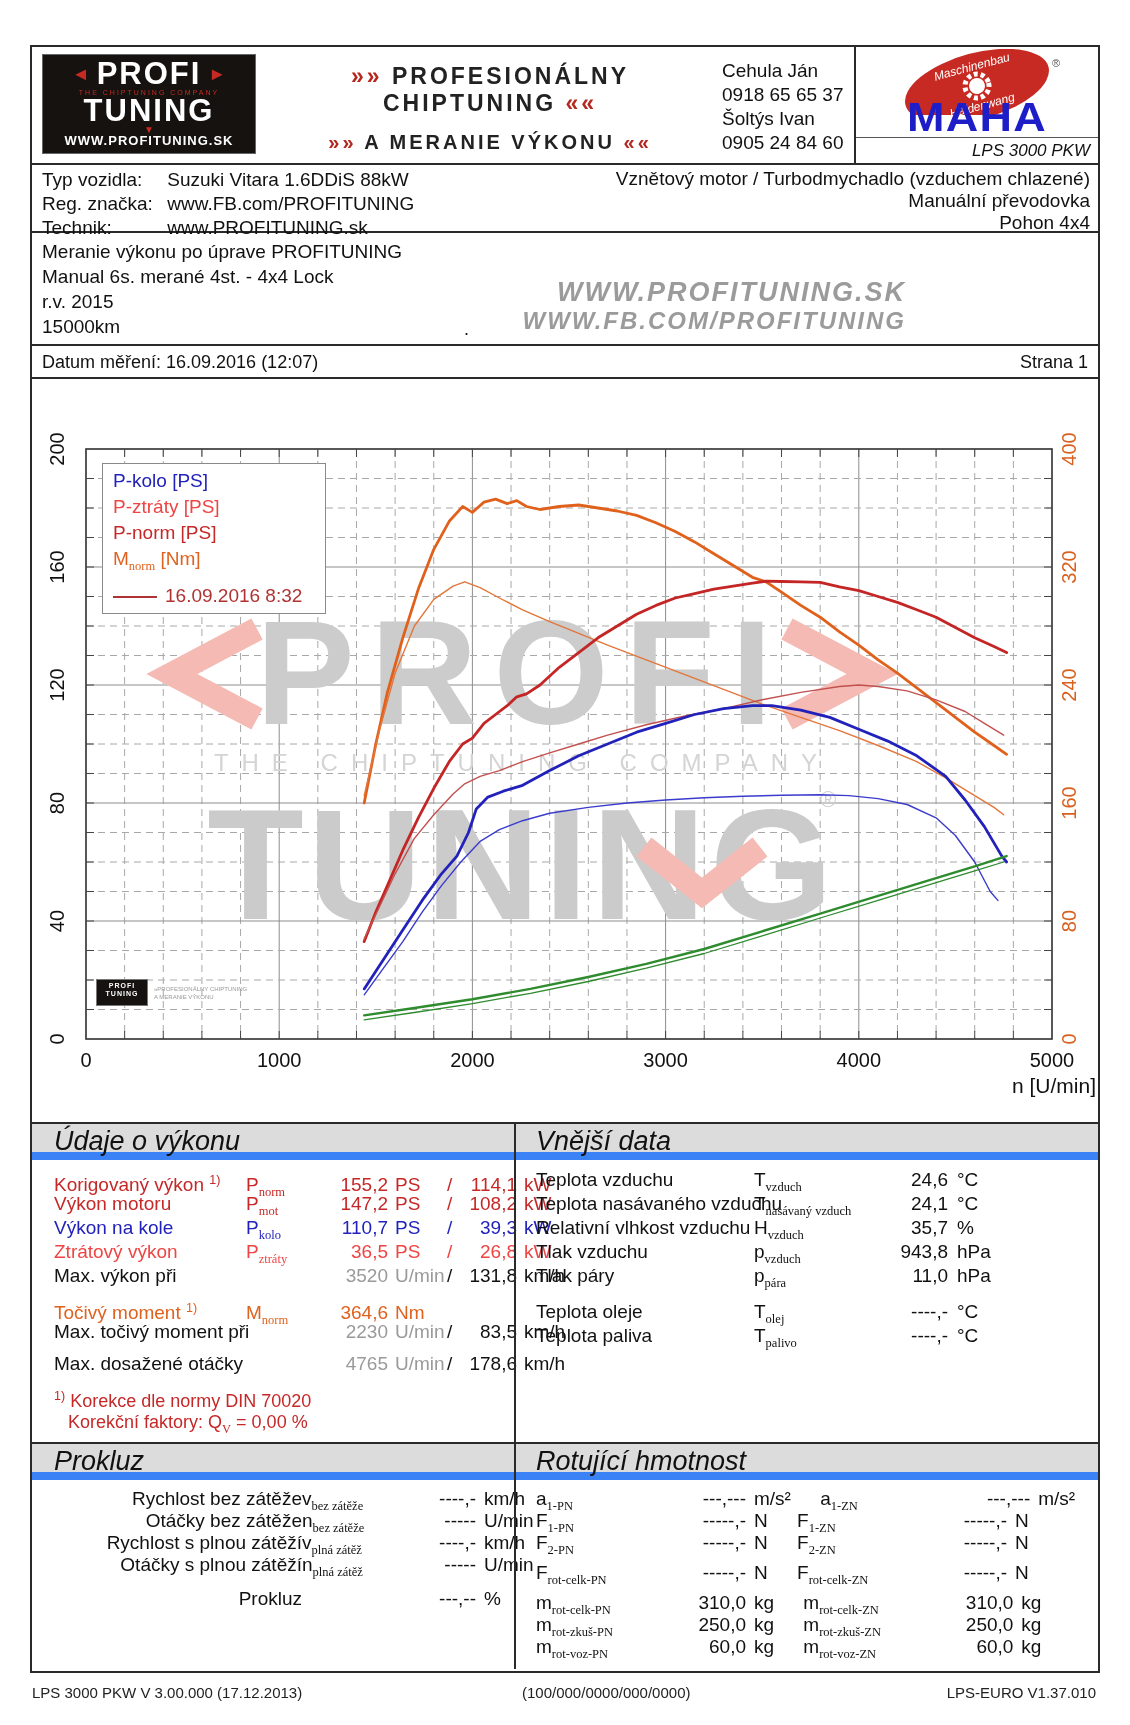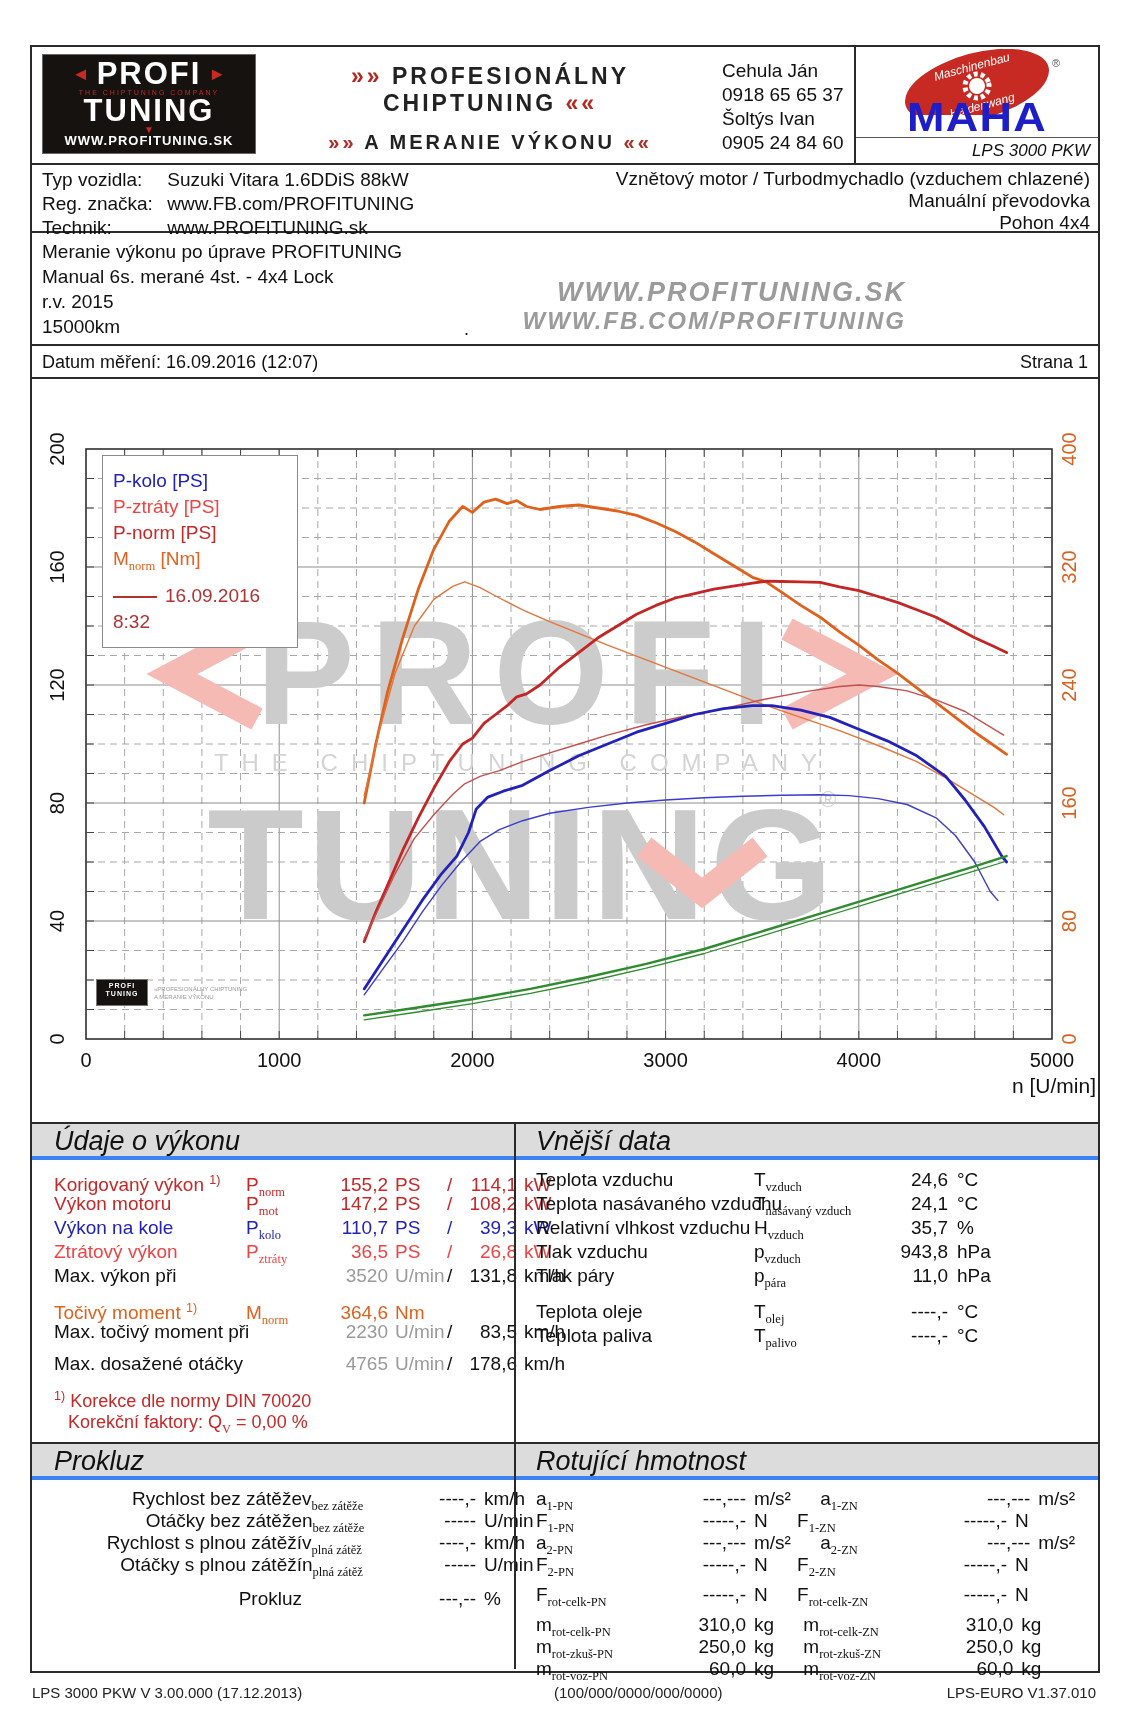--- a/index.html
+++ b/index.html
@@ -40,29 +40,29 @@
   .url2{font-size:24px;line-height:28px;}
   .stray-dot{position:absolute;left:432px;top:86px;font-size:18px;}
   
   .daterow{position:absolute;left:0;top:299px;width:100%;height:33px;border-bottom:2px solid #2a2a2a;box-sizing:border-box;font-size:18px;}
   .daterow .dl{position:absolute;left:10px;top:6px;}
   .daterow .dr{position:absolute;right:10px;top:6px;}
   
   .chart{position:absolute;left:0;top:332px;width:1066px;height:732px;}
   .chart svg{position:absolute;left:0;top:0;}
   svg text{font-family:"Liberation Sans",sans-serif;}
-  .legend{position:absolute;left:70px;top:76px;width:196px;background:#fff;border:1px solid #8a8a8a;
-          padding:12px 10px;font-size:19px;line-height:26px;box-sizing:border-box;}
+  .legend{position:absolute;left:70px;top:84px;width:224px;background:#fff;border:1px solid #8a8a8a;
+          padding:4px 10px;font-size:19px;line-height:26px;box-sizing:border-box;}
   .leg-line{display:inline-block;width:44px;border-top:2px solid #b03333;vertical-align:4px;margin-right:8px;}
   .mini-logo{position:absolute;left:64px;top:600px;display:flex;align-items:center;gap:6px;}
   .mini-box{width:52px;height:27px;background:#151210;border:1px solid #777;color:#fff;font-size:7px;font-weight:bold;
             text-align:center;line-height:1.2;padding-top:2px;box-sizing:border-box;letter-spacing:1px;}
   .mini-side{font-size:6px;color:#999;line-height:8px;}
   
-  .band{position:absolute;left:0;width:100%;height:38px;background:#dcdcdc;border-top:2px solid #2a2a2a;border-bottom:4px solid #3b82f6;box-sizing:border-box;}
+  .band{position:absolute;left:0;width:100%;height:38px;background:#dcdcdc;border-top:2px solid #2a2a2a;border-bottom:8px solid #3b82f6;box-sizing:border-box;}
   .band-title{position:absolute;top:2px;font-size:27px;font-style:italic;color:#111;}
   .vdiv{position:absolute;left:482px;top:1075px;width:2px;height:547px;background:#2a2a2a;}
   .sec{position:absolute;font-size:19px;}
   .row{white-space:nowrap;height:24px;line-height:24px;}
   .row22{white-space:nowrap;height:22px;line-height:22px;}
   sub{font-size:12.5px;font-family:Liberation Serif, serif;}
   sup{font-size:12.5px;}
   .c-red{color:#c62828;}.c-blue{color:#2222bb;}.c-green{color:#ef4444;}.c-orange{color:#e0621f;}.c-dim{color:#9a9a9a;}
   .pl{display:inline-block;width:192px;}
   .ps{display:inline-block;width:76px;}
@@ -79,21 +79,21 @@
   .ss{display:inline-block;width:96px;}
   .sv{display:inline-block;width:78px;text-align:right;}
   .su{display:inline-block;padding-left:8px;}
   .rs{display:inline-block;width:118px;}
   .rv{display:inline-block;width:92px;text-align:right;}
   .ru{display:inline-block;padding-left:8px;}
   .fnote{font-size:18px;color:#c62828;line-height:21px;}
   
   .footer{position:absolute;left:30px;top:1684px;width:1066px;font-size:15px;color:#222;}
   .footer .fl{position:absolute;left:2px;}
-  .footer .fc{position:absolute;left:492px;margin-left:32px;}
+  .footer .fc{position:absolute;left:492px;}
   .footer .fr{position:absolute;right:0;}
 </style>
 </head>
 <body>
 
 <div class="page">
   <div class="frame">
 
     <div class="hdr">
       <div class="logo-box">
@@ -469,24 +469,20 @@
     <div class="sec" style="left:504px;top:1441px;width:560px;">
       <div class="row22">
         <span class="rs"><span>a</span><sub>1-PN</sub></span><span class="rv">---,---</span><span class="ru">m/s²</span>
         <span class="rs" style="margin-left:24px;"><span>a</span><sub>1-ZN</sub></span><span class="rv">---,---</span><span class="ru">m/s²</span>
       </div>
       <div class="row22">
         <span class="rs"><span>F</span><sub>1-PN</sub></span><span class="rv">-----,-</span><span class="ru">N</span>
         <span class="rs" style="margin-left:24px;"><span>F</span><sub>1-ZN</sub></span><span class="rv">-----,-</span><span class="ru">N</span>
       </div>
       <div class="row22">
-        <span class="rs"><span>a</span><sub>2-PN</sub></span><span class="rv">---,---</span><span class="ru">m/s²</span>
-        <span class="rs" style="margin-left:24px;"><span>a</span><sub>2-ZN</sub></span><span class="rv">---,---</span><span class="ru">m/s²</span>
-      </div>
-      <div class="row22">
         <span class="rs"><span>F</span><sub>2-PN</sub></span><span class="rv">-----,-</span><span class="ru">N</span>
         <span class="rs" style="margin-left:24px;"><span>F</span><sub>2-ZN</sub></span><span class="rv">-----,-</span><span class="ru">N</span>
       </div>
       <div style="height:8px;"></div>
       <div class="row22">
         <span class="rs"><span>F</span><sub>rot-celk-PN</sub></span><span class="rv">-----,-</span><span class="ru">N</span>
         <span class="rs" style="margin-left:24px;"><span>F</span><sub>rot-celk-ZN</sub></span><span class="rv">-----,-</span><span class="ru">N</span>
       </div>
       <div style="height:8px;"></div>
       <div class="row22">

